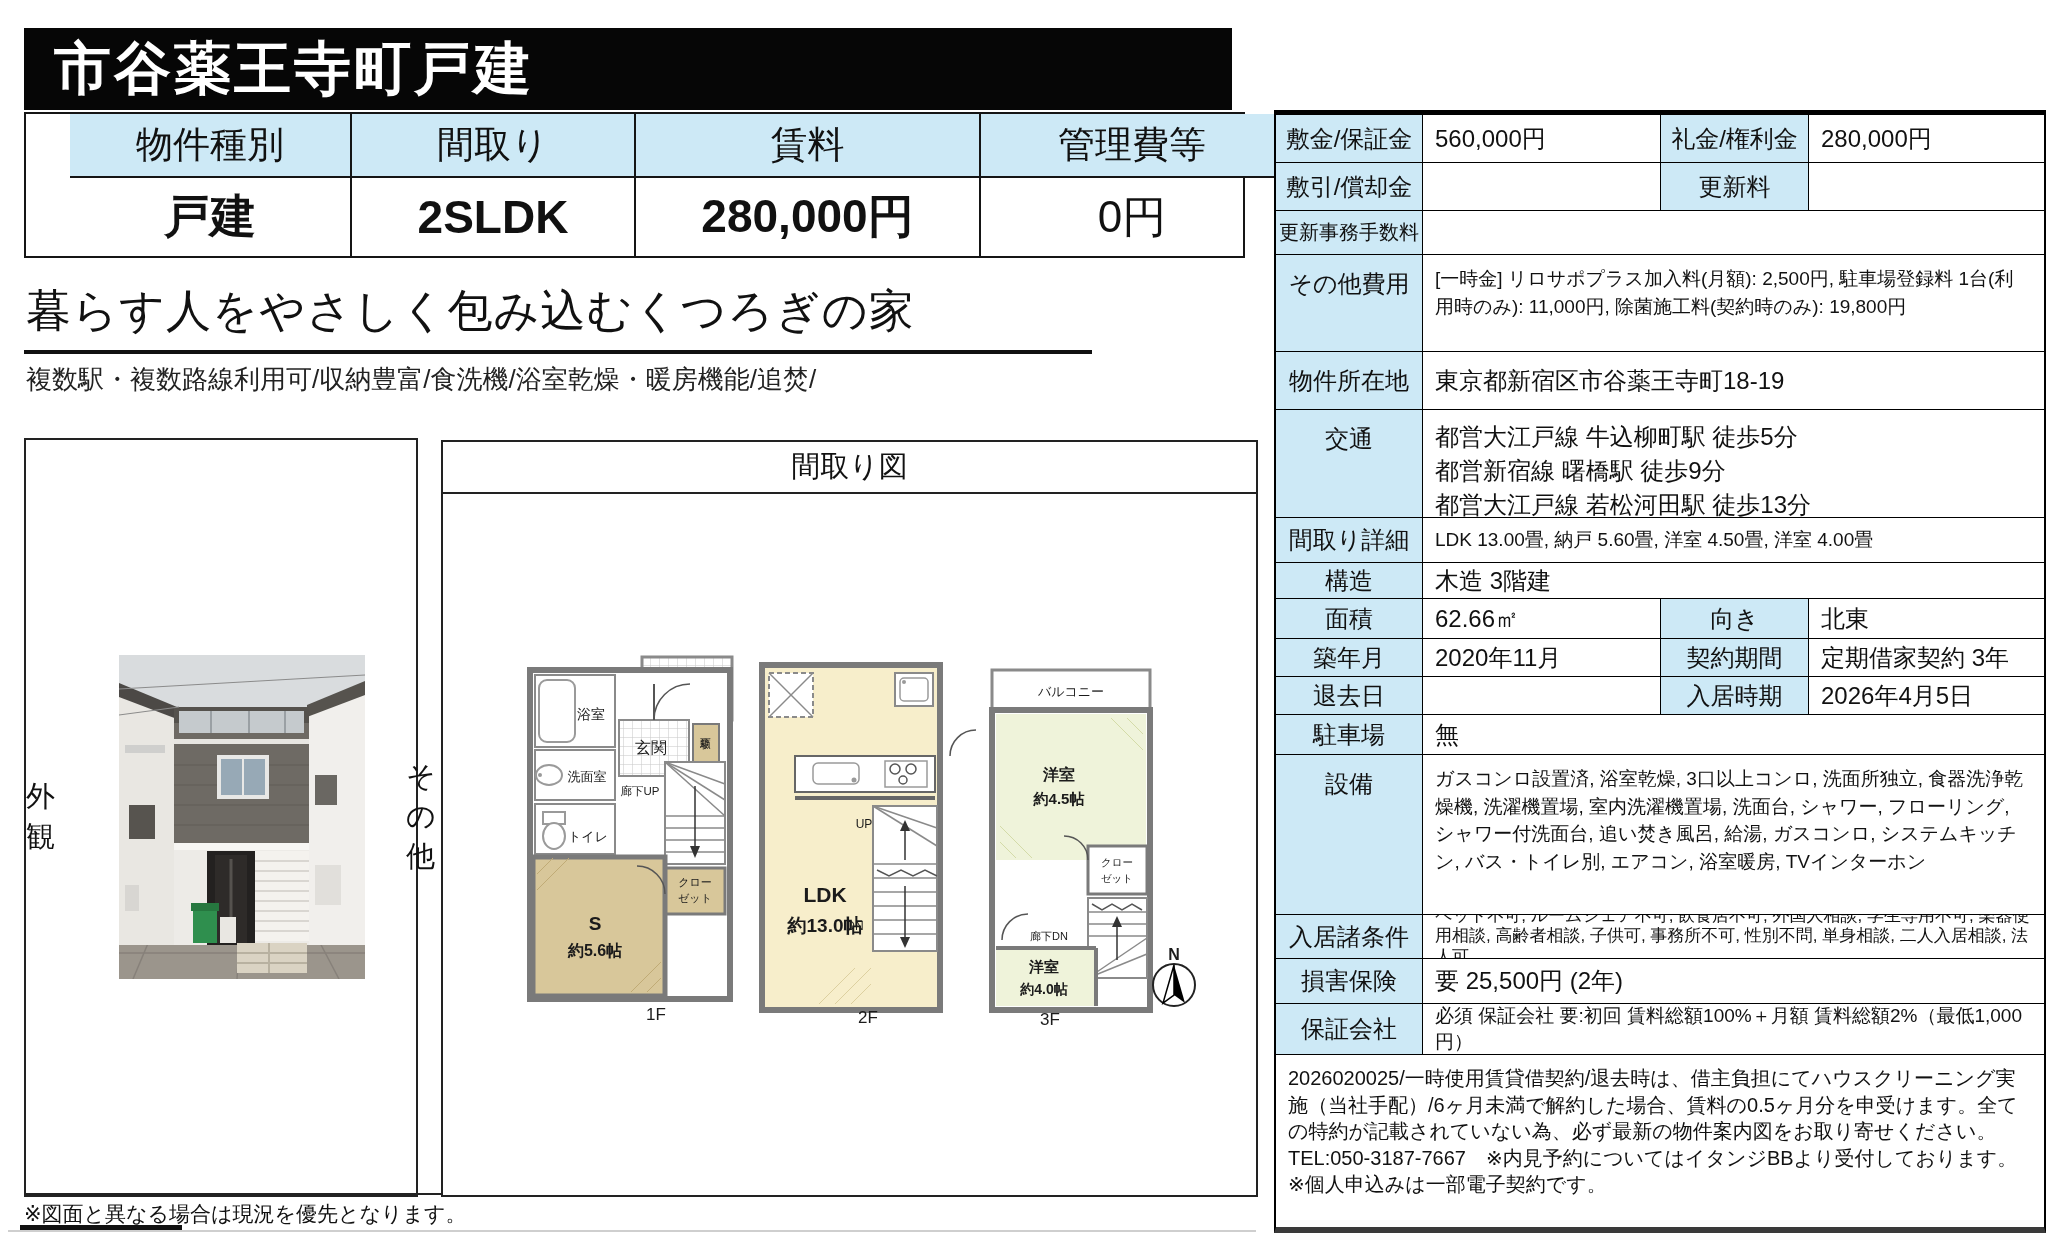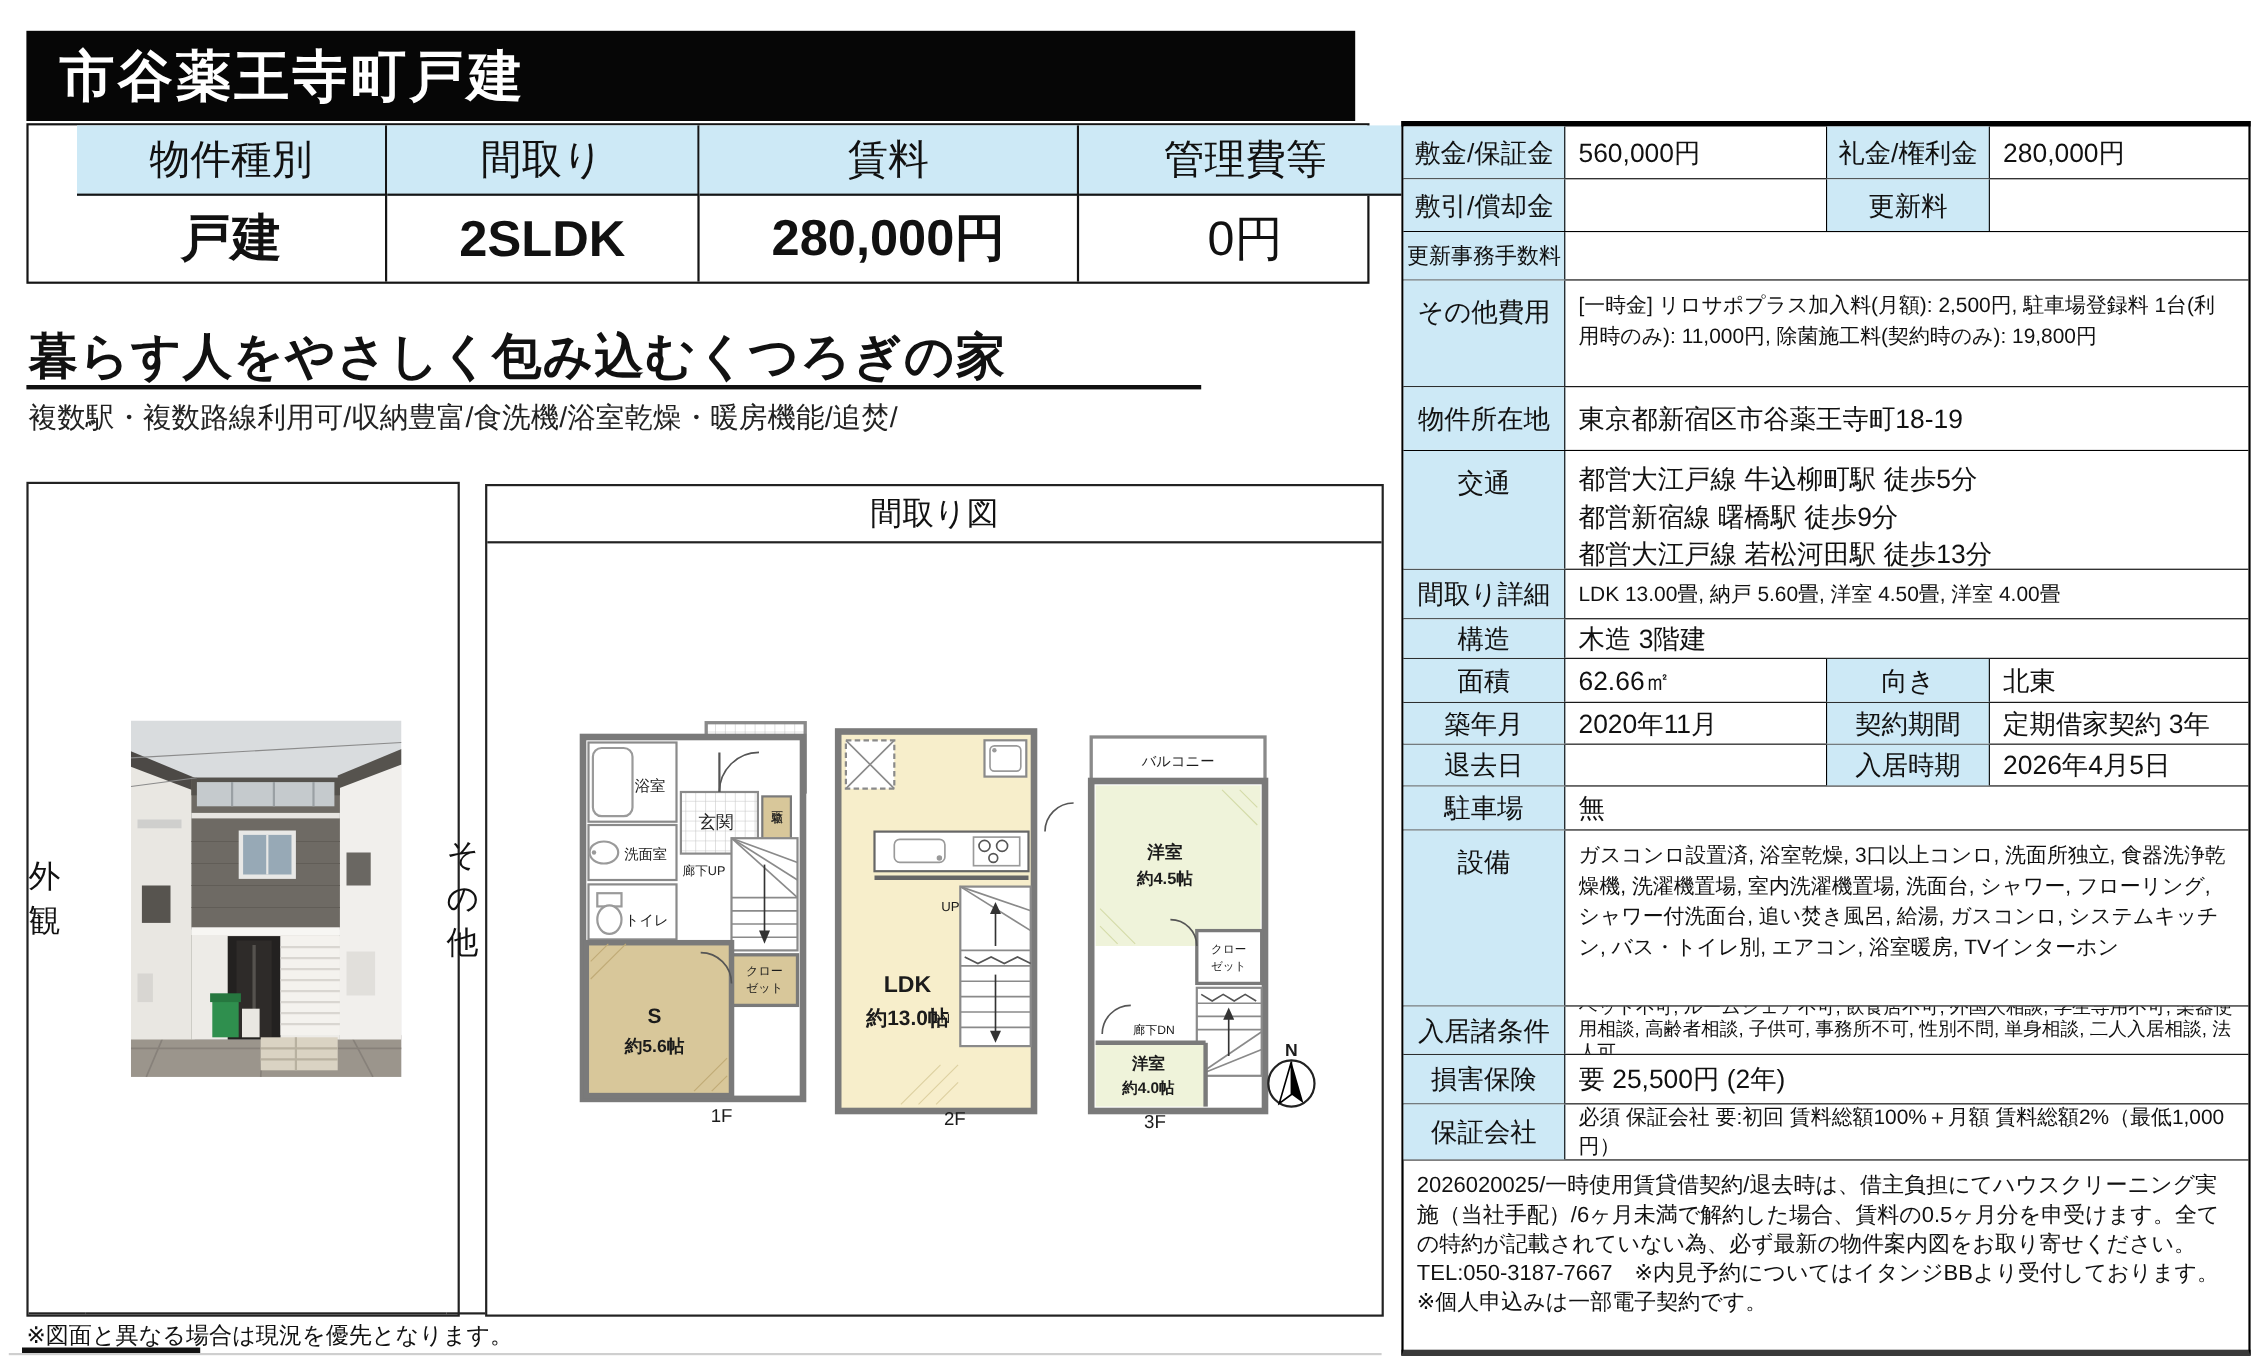--- a/index.html
+++ b/index.html
@@ -3,34 +3,34 @@
 <meta charset="utf-8">
 <style>
   html,body{margin:0;padding:0;background:#ffffff;}
   #page{position:relative;width:2056px;height:1233px;background:#fff;overflow:hidden;
         font-family:"Liberation Sans","DejaVu Sans",sans-serif;color:#111;}
   .abs{position:absolute;}
 
   
   #title-bar{left:24px;top:28px;width:1208px;height:82px;background:#060606;
              display:flex;align-items:center;padding-left:30px;box-sizing:border-box;}
-  #title-bar span{color:#fff;font-size:50px;font-weight:700;letter-spacing:3px;}
+  #title-bar span{color:#fff;font-size:57px;font-weight:700;letter-spacing:3px;}
 
   
   #summary{left:24px;top:112px;width:1221px;border:2px solid #151515;background:#fff;
            display:grid;grid-template-columns:282px 284px 345px 302px;box-sizing:border-box;padding-left:44px;}
   .sh{background:#cde9f6;border-right:2px solid #151515;border-bottom:2px solid #151515;
       height:62px;display:flex;align-items:center;justify-content:center;font-size:37px;}
   .sh:nth-child(4){border-right:none;}
   .sv{height:78px;display:flex;align-items:center;justify-content:center;
       border-right:2px solid #151515;font-size:46px;font-weight:700;}
   .sv:nth-child(8){border-right:none;font-weight:400;font-size:44px;}
 
   
-  #catch{left:26px;top:294px;font-size:45px;font-weight:700;letter-spacing:1px;}
+  #catch{left:26px;top:281px;font-size:45px;font-weight:400;letter-spacing:1px;}
   #rule{left:24px;top:350px;width:1068px;height:4px;background:#111;}
   #features{left:26px;top:362px;font-size:26px;color:#222;}
 
   
   #photo-box{left:24px;top:438px;width:394px;height:759px;border:2px solid #222;
              box-sizing:border-box;background:#fff;display:flex;}
   .panel-h{flex:0 0 52px;display:flex;align-items:center;justify-content:center;
            font-size:29px;border-bottom:2px solid #222;box-sizing:border-box;}
   #photo-area{flex:0 0 328px;border-bottom:2px solid #222;box-sizing:border-box;
               display:flex;align-items:center;justify-content:center;}

